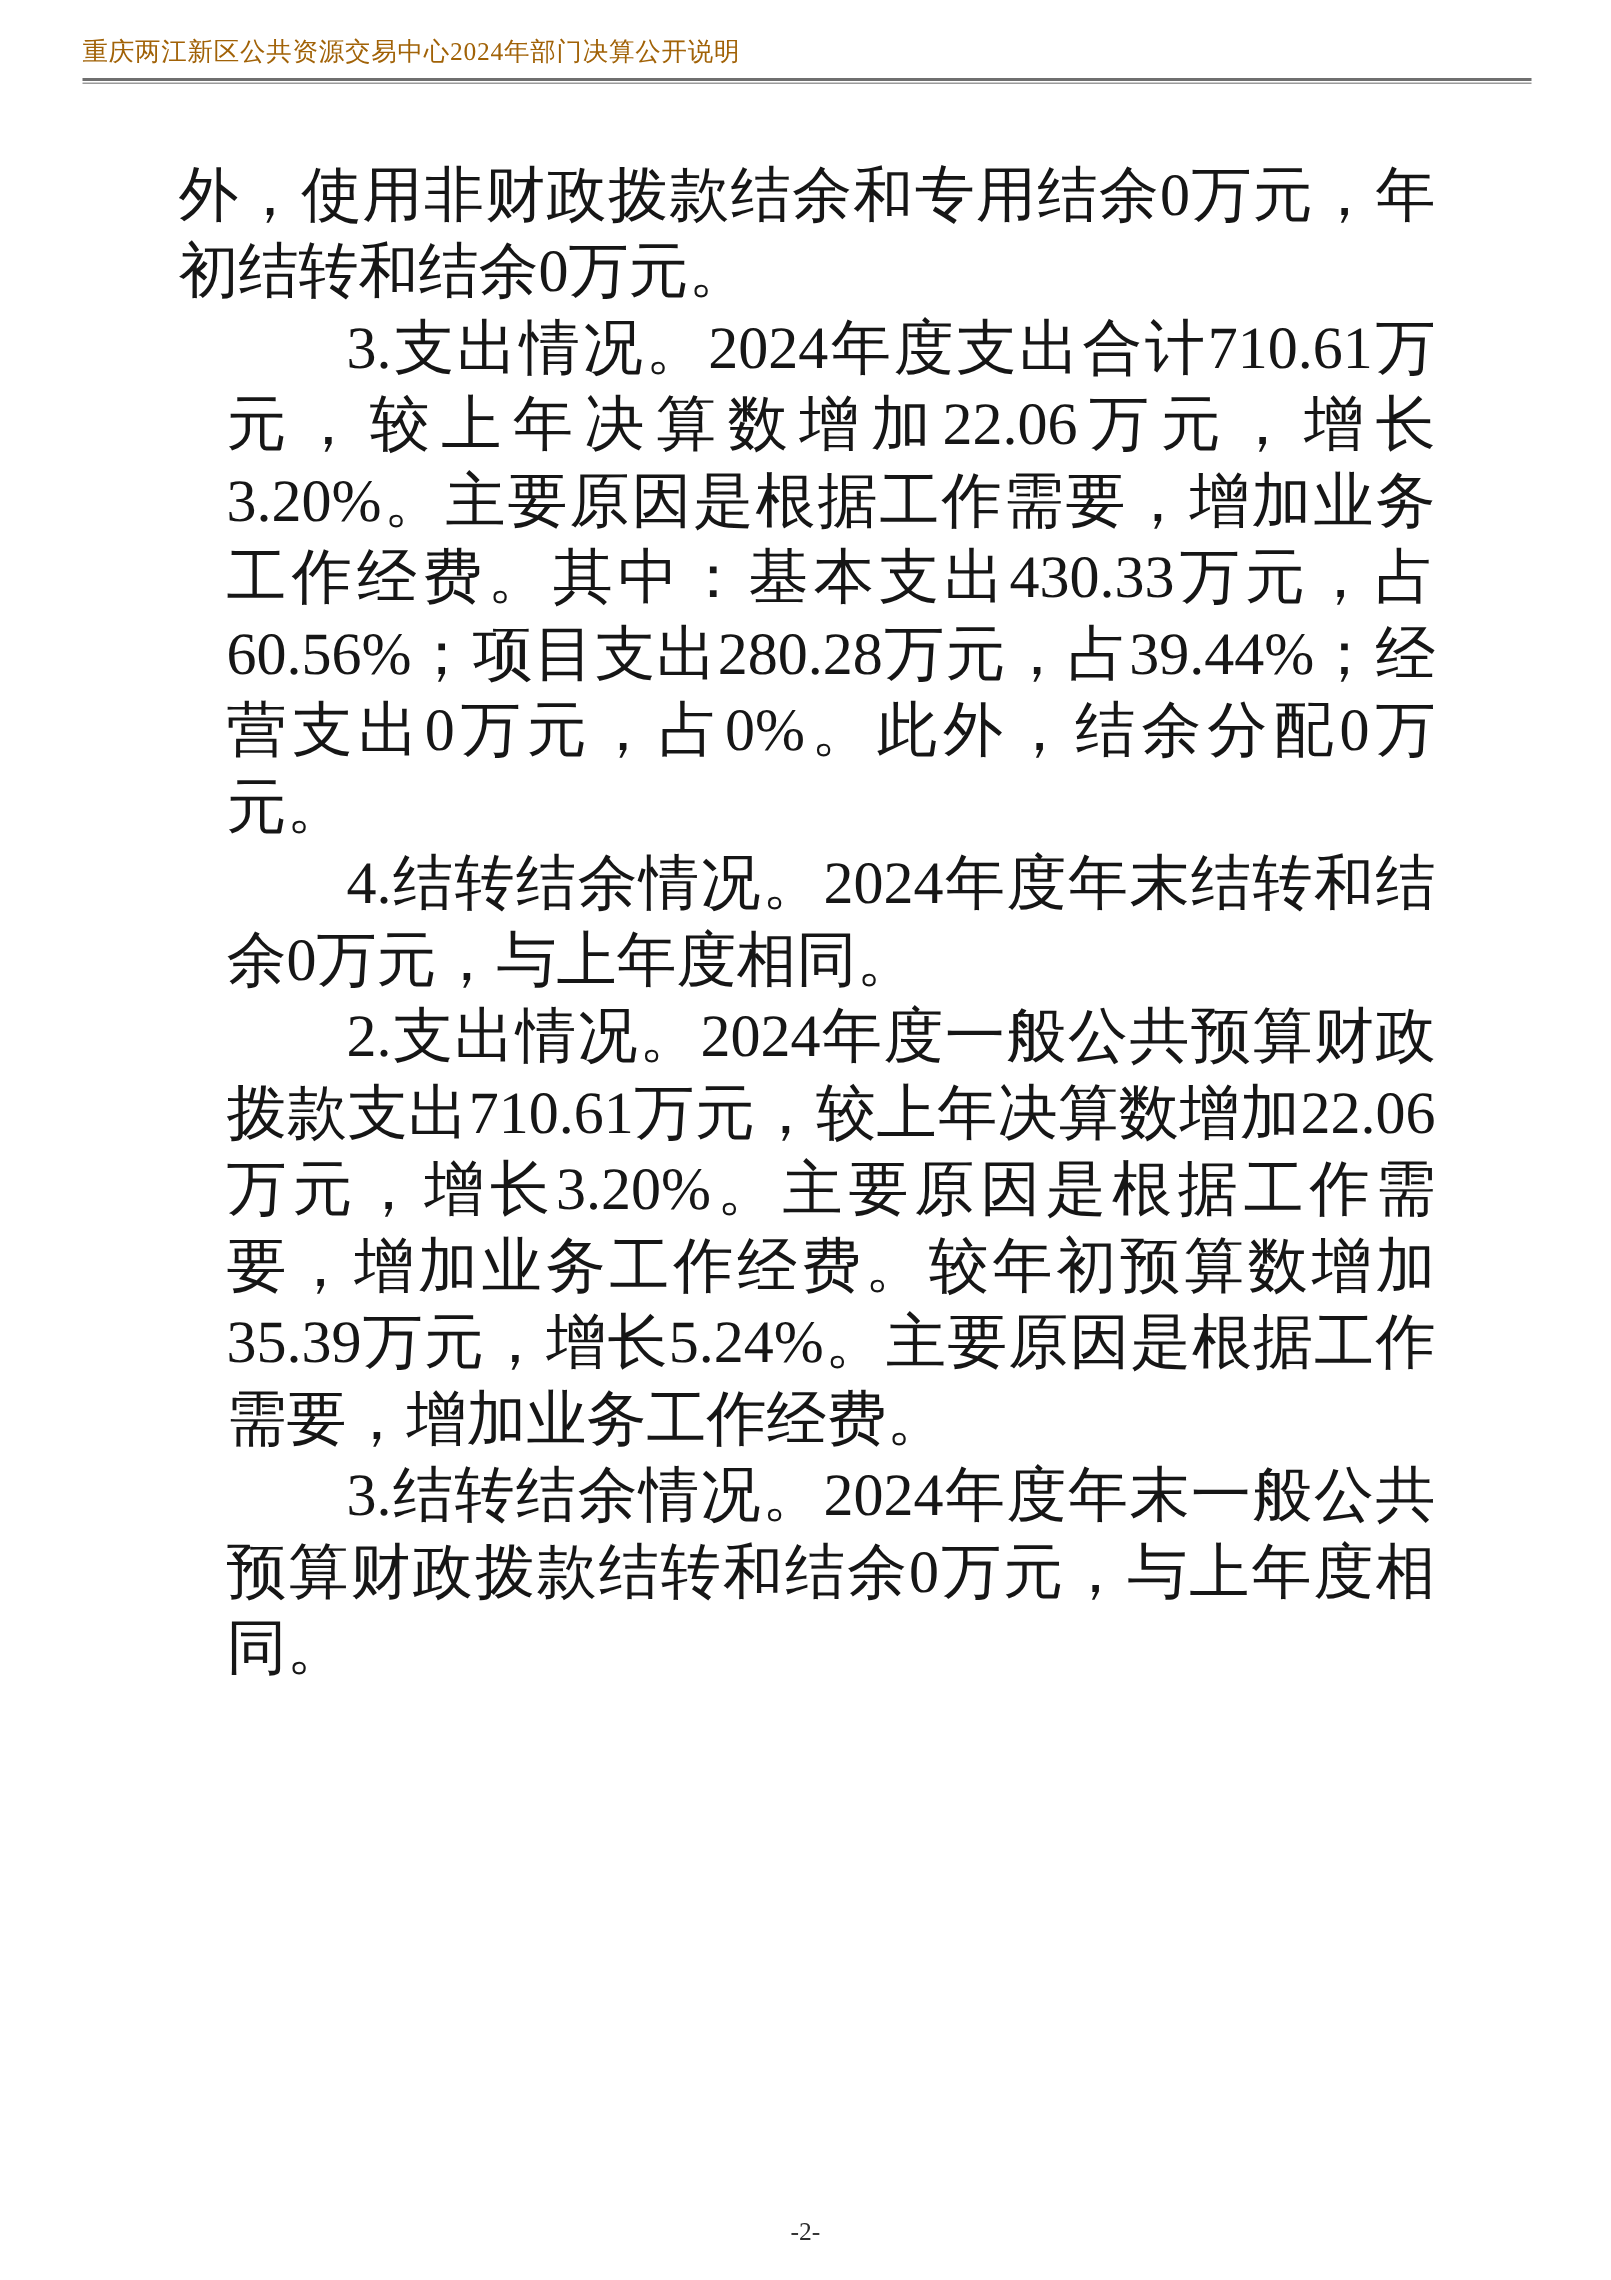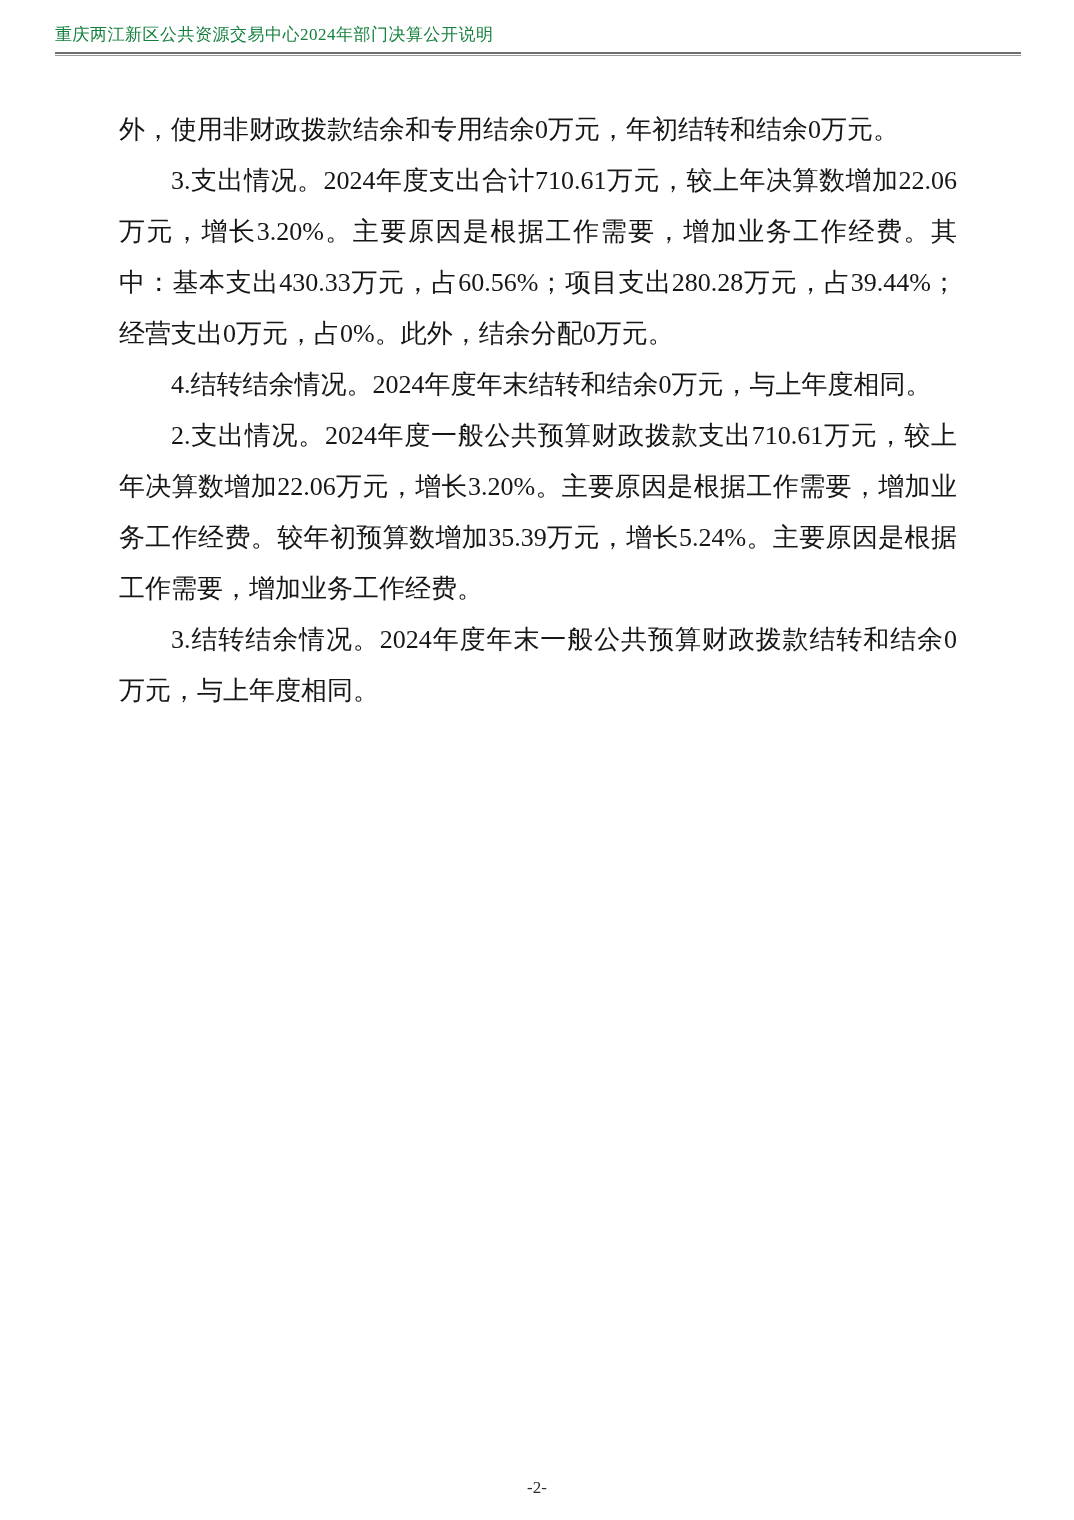--- a/index.html
+++ b/index.html
@@ -21,51 +21,52 @@
     position: absolute;
     left: 55px;
     top: 24px;
     width: 966px;
   }
   .doc-header-title {
     display: block;
     font-size: 17px;
     line-height: 22px;
     letter-spacing: 0.5px;
-    color: #15803d;
+    color: #a16207;
     white-space: nowrap;
     font-family: Liberation Serif, serif;
   }
   .header-rule {
     position: absolute;
     left: 55px;
     top: 52px;
     width: 966px;
     height: 1px;
     border-top: 2px solid #6f6f6f;
     border-bottom: 1px solid #9a9a9a;
   }
   
   .doc-body {
     position: absolute;
     left: 119px;
     top: 104px;
     width: 838px;
-    font-size: 26px;
+    font-size: 40px;
     line-height: 51px;
     text-align: justify;
     text-justify: inter-character;
     color: #161616;
   }
   .doc-body p {
     margin: 0;
     padding: 0;
   }
   .doc-body p.indent {
     text-indent: 2em;
+    margin-left: 32px;
   }
   
   .page-number {
     position: absolute;
     left: 0;
     right: 0;
     top: 1478px;
     text-align: center;
     font-size: 17px;
     color: #2b2b2b;

